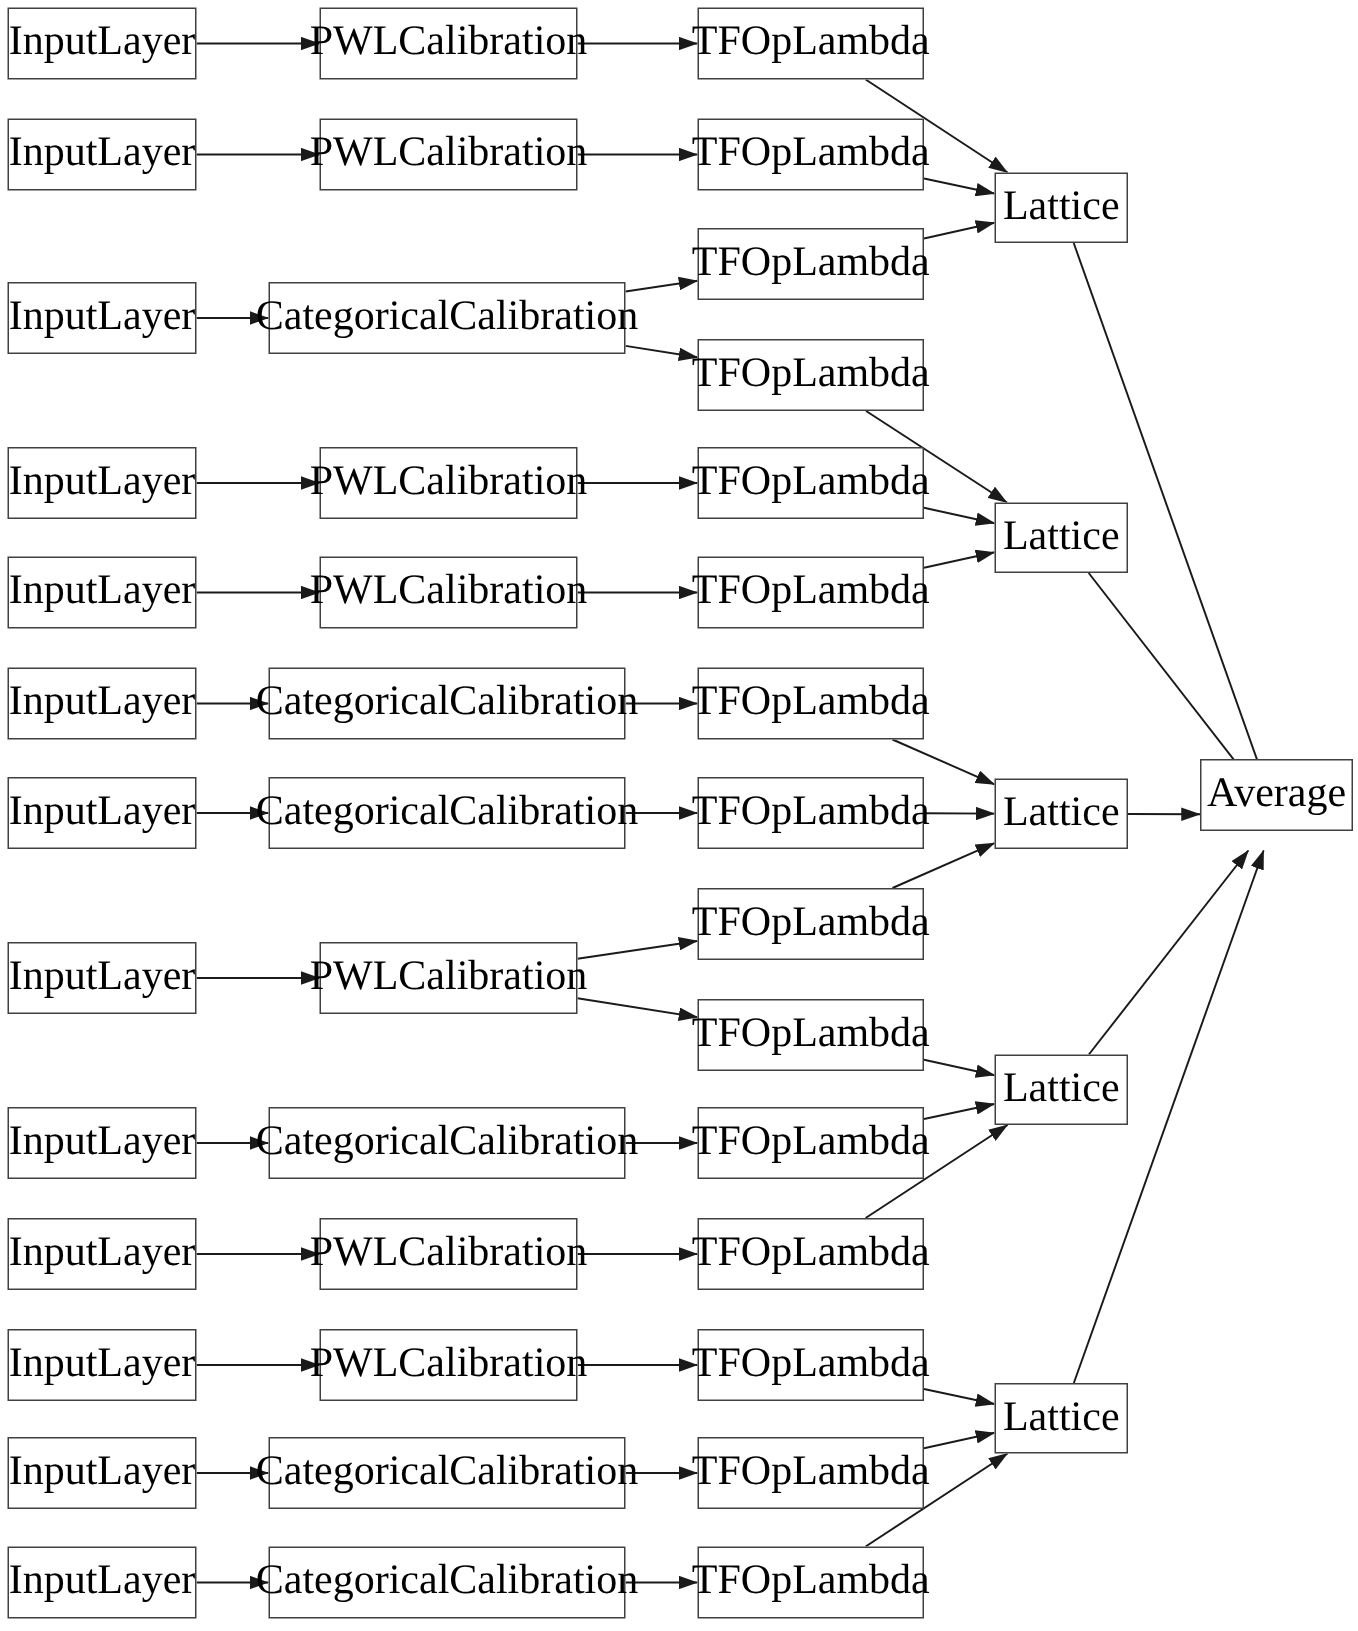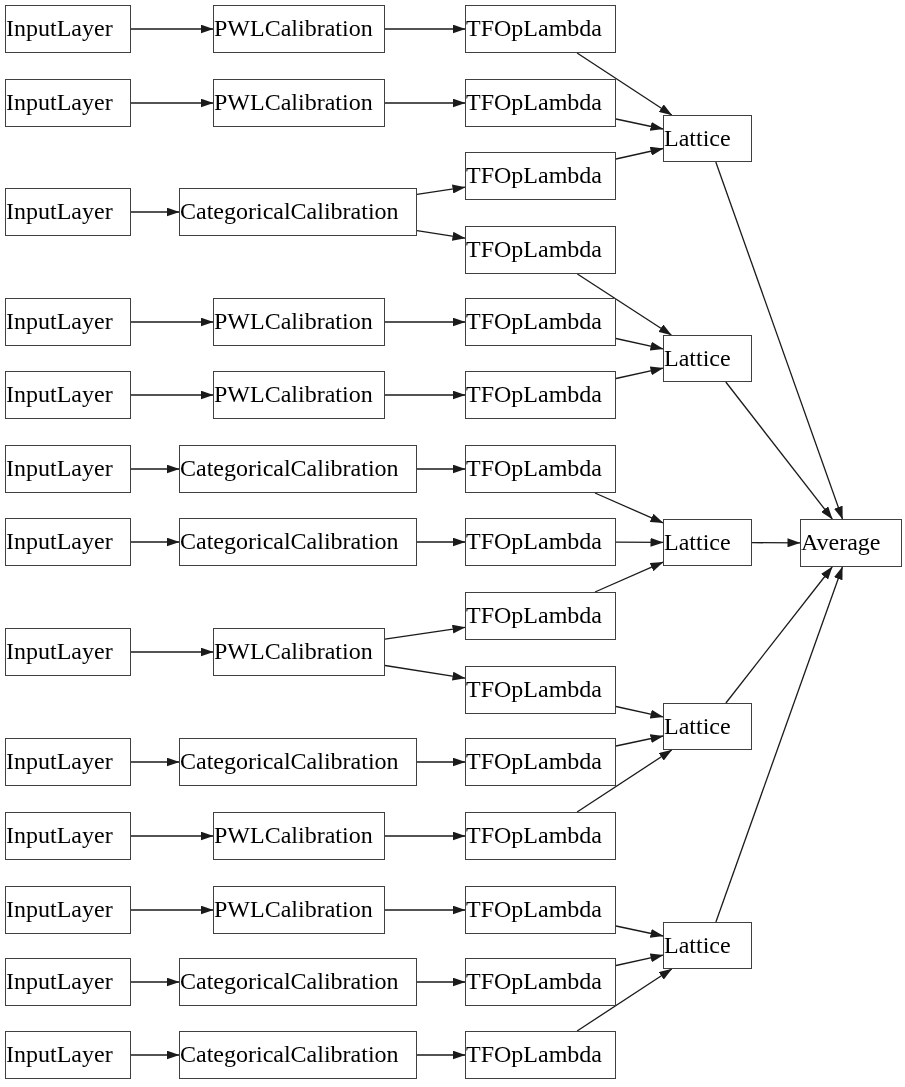--- a/index.html
+++ b/index.html
@@ -16,21 +16,22 @@
     left: 0; top: 0;
     width: 905px; height: 1087px;
   }
   .node {
     position: absolute;
     box-sizing: border-box;
     background: #ffffff;
     border: 1.5px solid #404040;
     display: flex;
     align-items: center;
-    font-size: 24px;
+    justify-content: center;
+    font-size: 28px;
     color: #000000;
     white-space: nowrap;
     line-height: 1;
   }
   .node span { display: block; padding-bottom: 2px; }
 </style>
 </head>
 <body>
 
 <div class="canvas" id="canvas">
@@ -221,16 +222,16 @@
     </div>
     <div class="node" style="left: 663px; top: 519px; width: 89px; height: 47px; border-color: rgb(64, 64, 64);">
       <span>Lattice</span>
     </div>
     <div class="node" style="left: 663px; top: 703px; width: 89px; height: 47px; border-color: rgb(64, 64, 64);">
       <span>Lattice</span>
     </div>
     <div class="node" style="left: 663px; top: 922px; width: 89px; height: 47px; border-color: rgb(64, 64, 64);">
       <span>Lattice</span>
     </div>
-    <div class="node" style="left: 800px; top: 519px; width: 102px; height: 48px; border-color: rgb(64, 64, 64);">
+    <div class="node" style="left: 800px; top: 506px; width: 102px; height: 48px; border-color: rgb(64, 64, 64);">
       <span>Average</span>
     </div>
   </div>
 
 </body></html>

